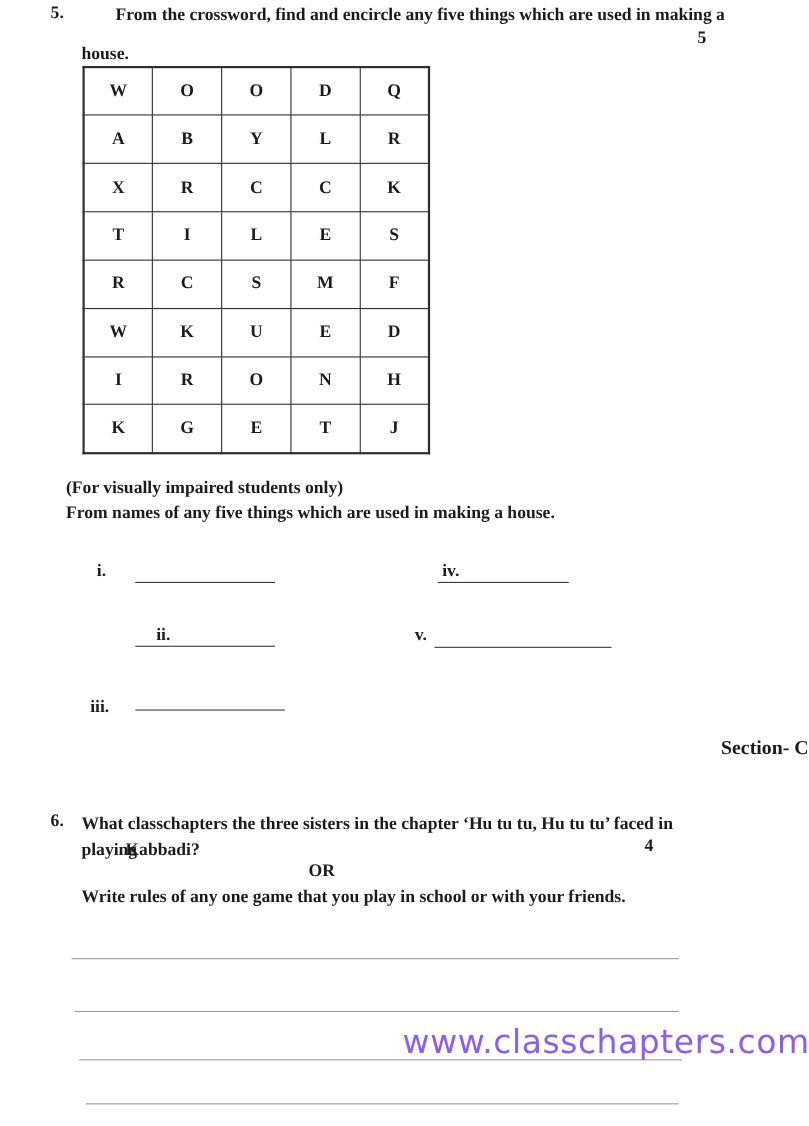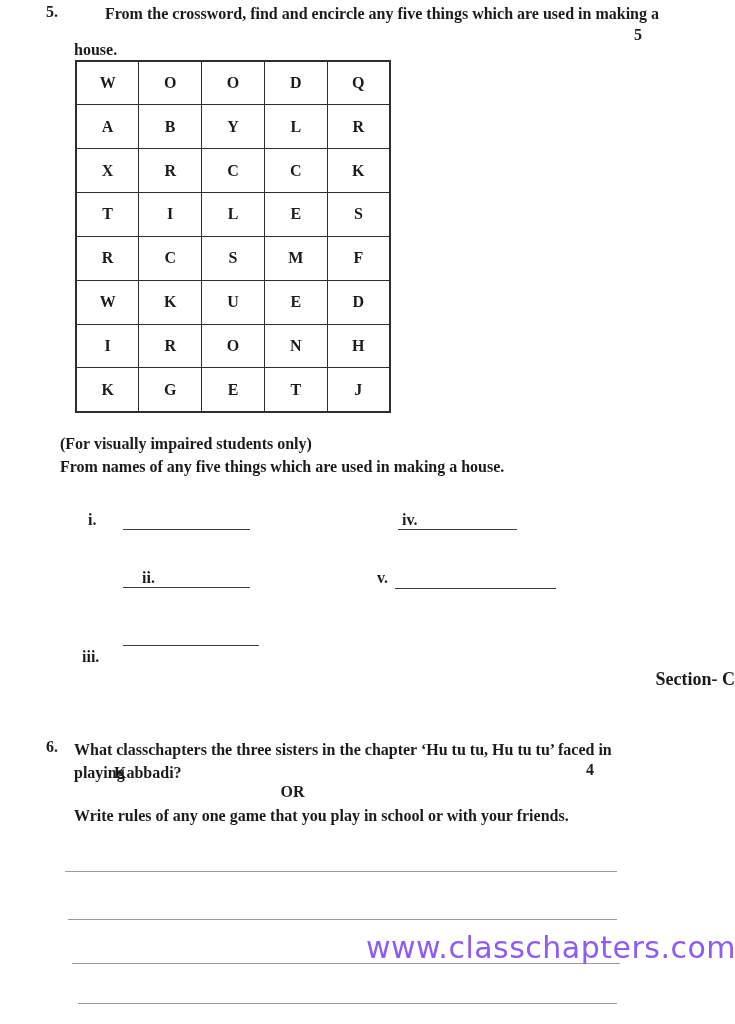--- a/index.html
+++ b/index.html
@@ -146,21 +146,21 @@
 
   <div class="abs blank-label" style="left:374px; top:511px;margin-left:28px;">iv.</div>
   <div class="abs blank-line" style="left:398px; top:529px; width:119px;"></div>
 
   <div class="abs blank-label" style="left:102px;  top:569px;margin-left:40px;">ii.</div>
   <div class="abs blank-line" style="left:123px; top:587px; width:127px;"></div>
 
   <div class="abs blank-label" style="left:377px; top:569px;">v.</div>
   <div class="abs blank-line" style="left:395px; top:588px; width:161px;"></div>
 
-  <div class="abs blank-label" style="left:82px;  top:648px;">iii.</div>
+  <div class="abs blank-label" style="left:82px;  top:634px;">iii.</div>
   <div class="abs blank-line" style="left:123px; top:645px; width:136px;"></div>
 
   <div class="abs section-heading">Section- C</div>
 
   <div class="abs q-num" style="left:46px; top:738px;">6.</div>
   <div class="abs q-text" style="left:74px; top:738px; width:590px;">What classchapters the three sisters in the chapter ‘Hu tu tu, Hu tu tu’ faced in playing</div>
   <div class="abs q-text" style="left:74px; top:761px;margin-left:40px;">Kabbadi?</div>
   <div class="abs marks" style="left:586px; top:761px;">4</div>
   <div class="abs or-label">OR</div>
   <div class="abs q-text" style="left:74px; top:804px;">Write rules of any one game that you play in school or with your friends.</div>

